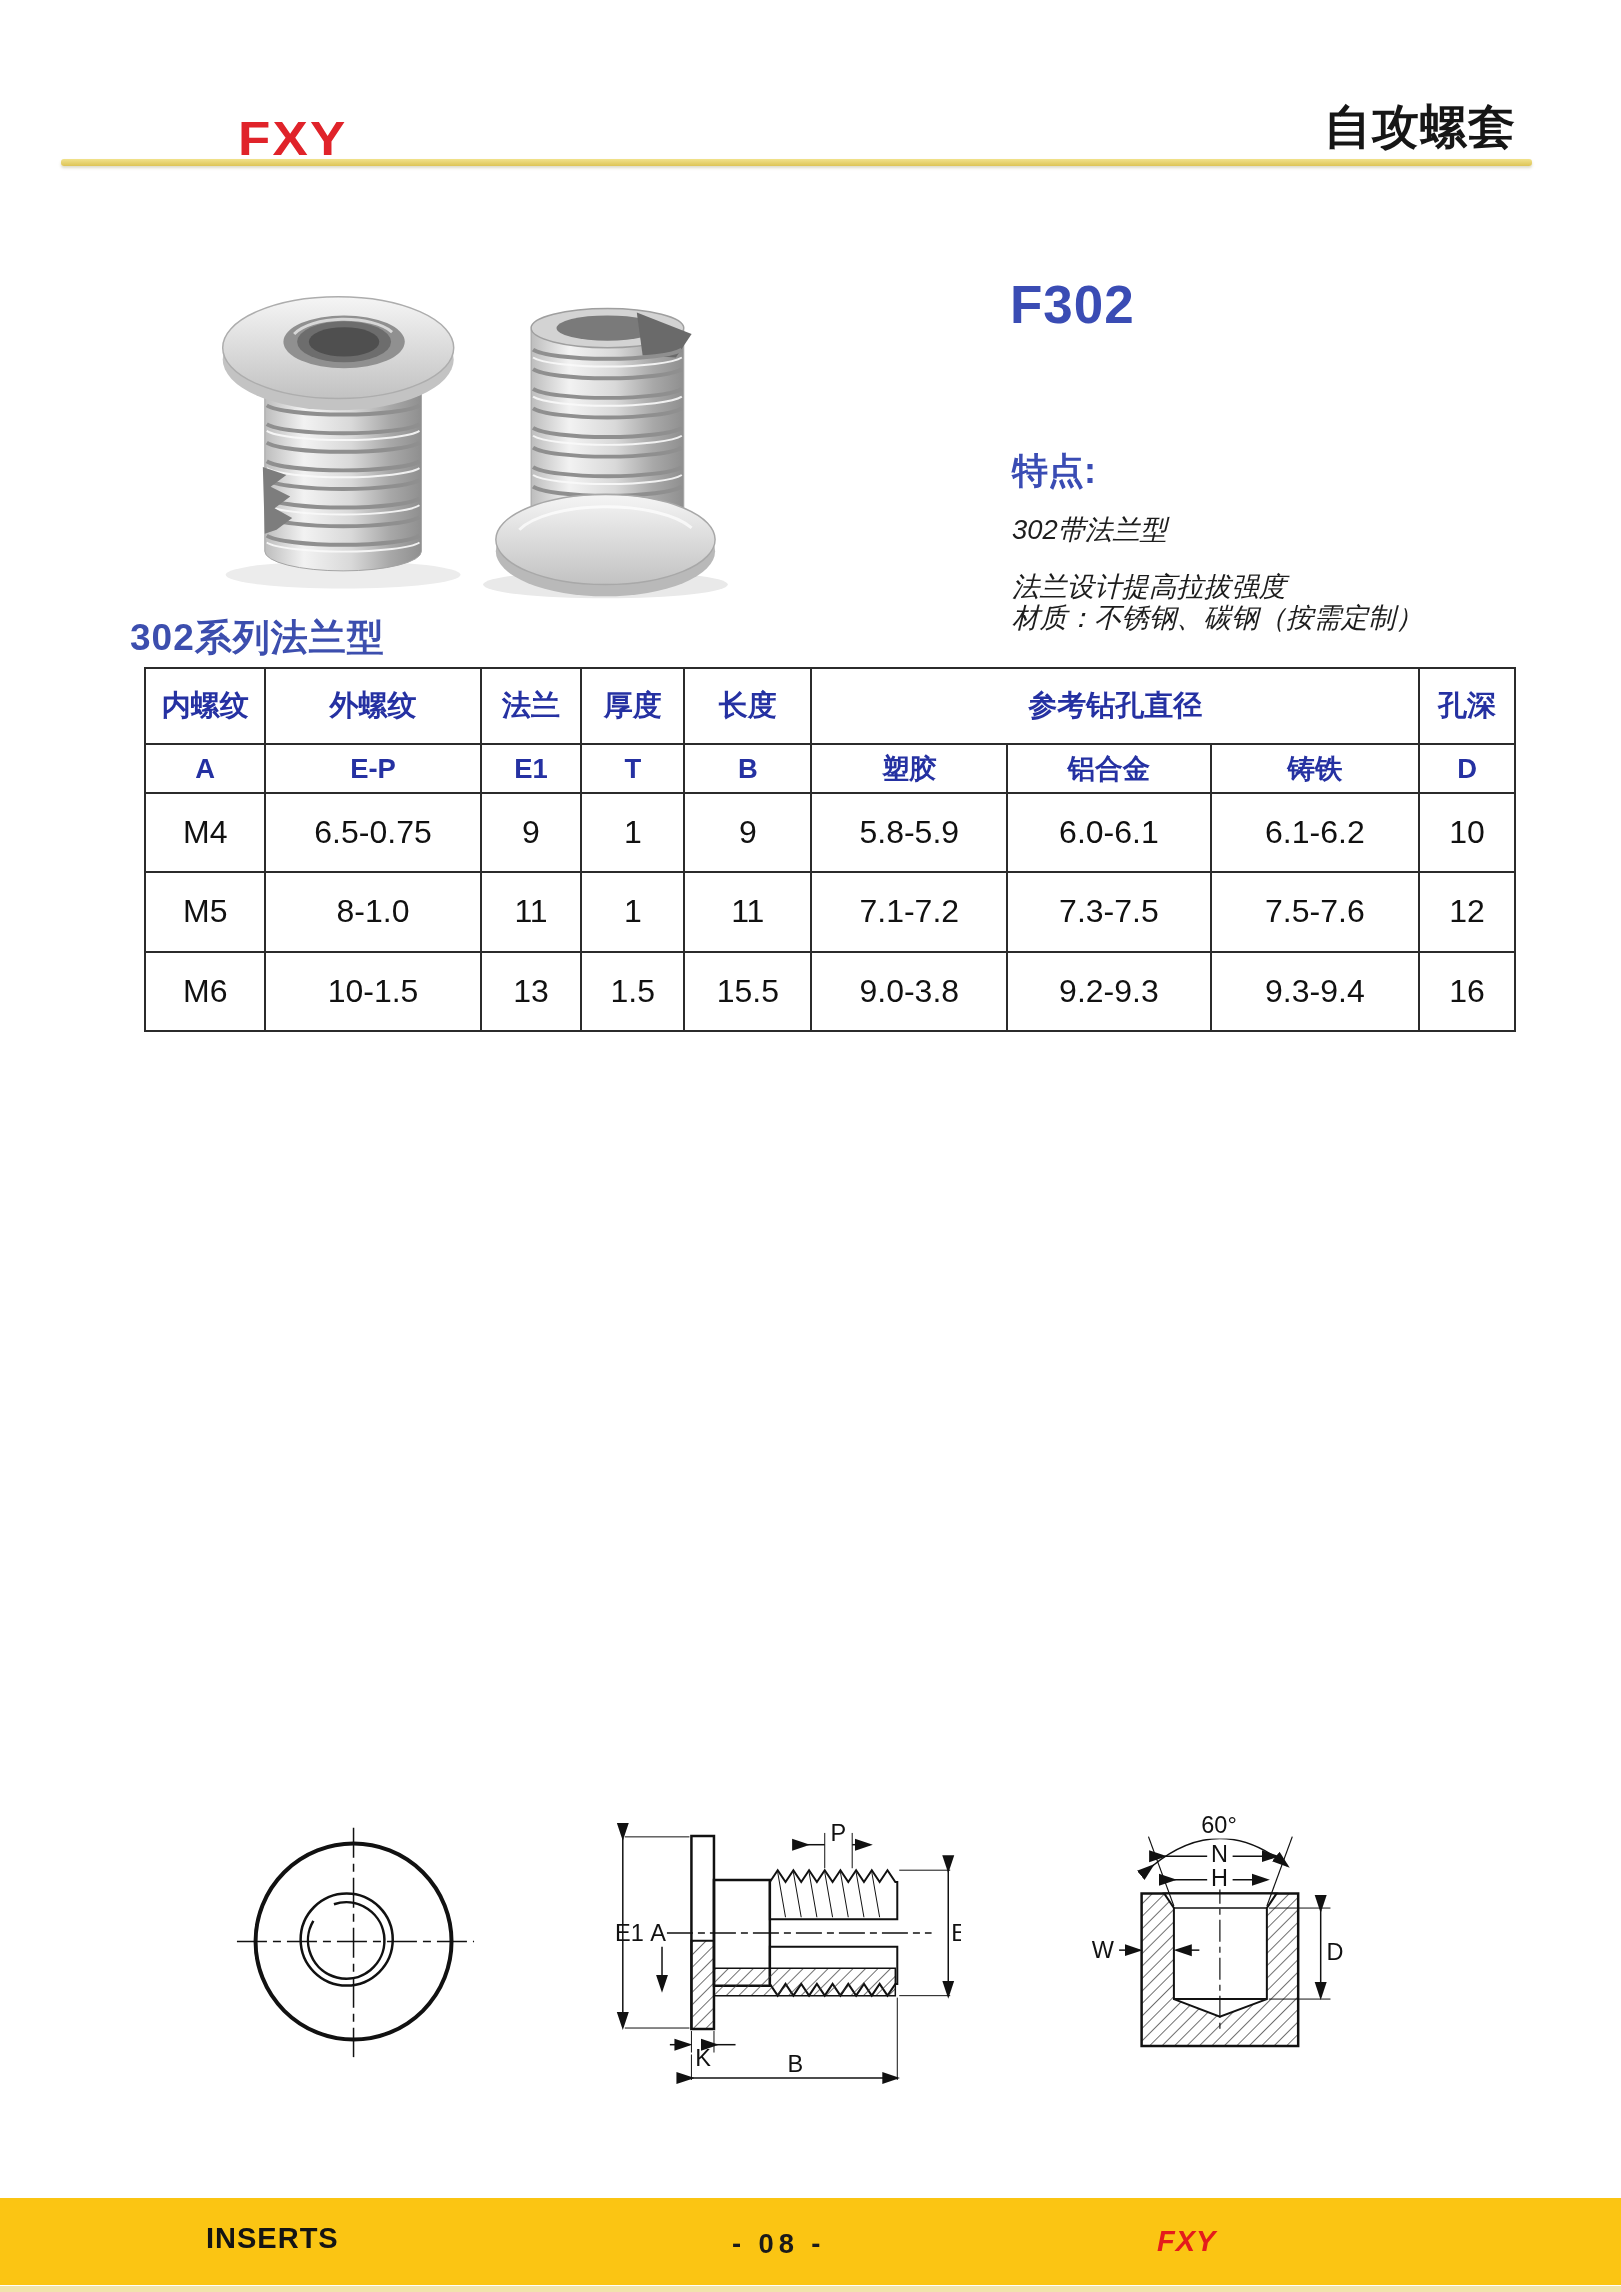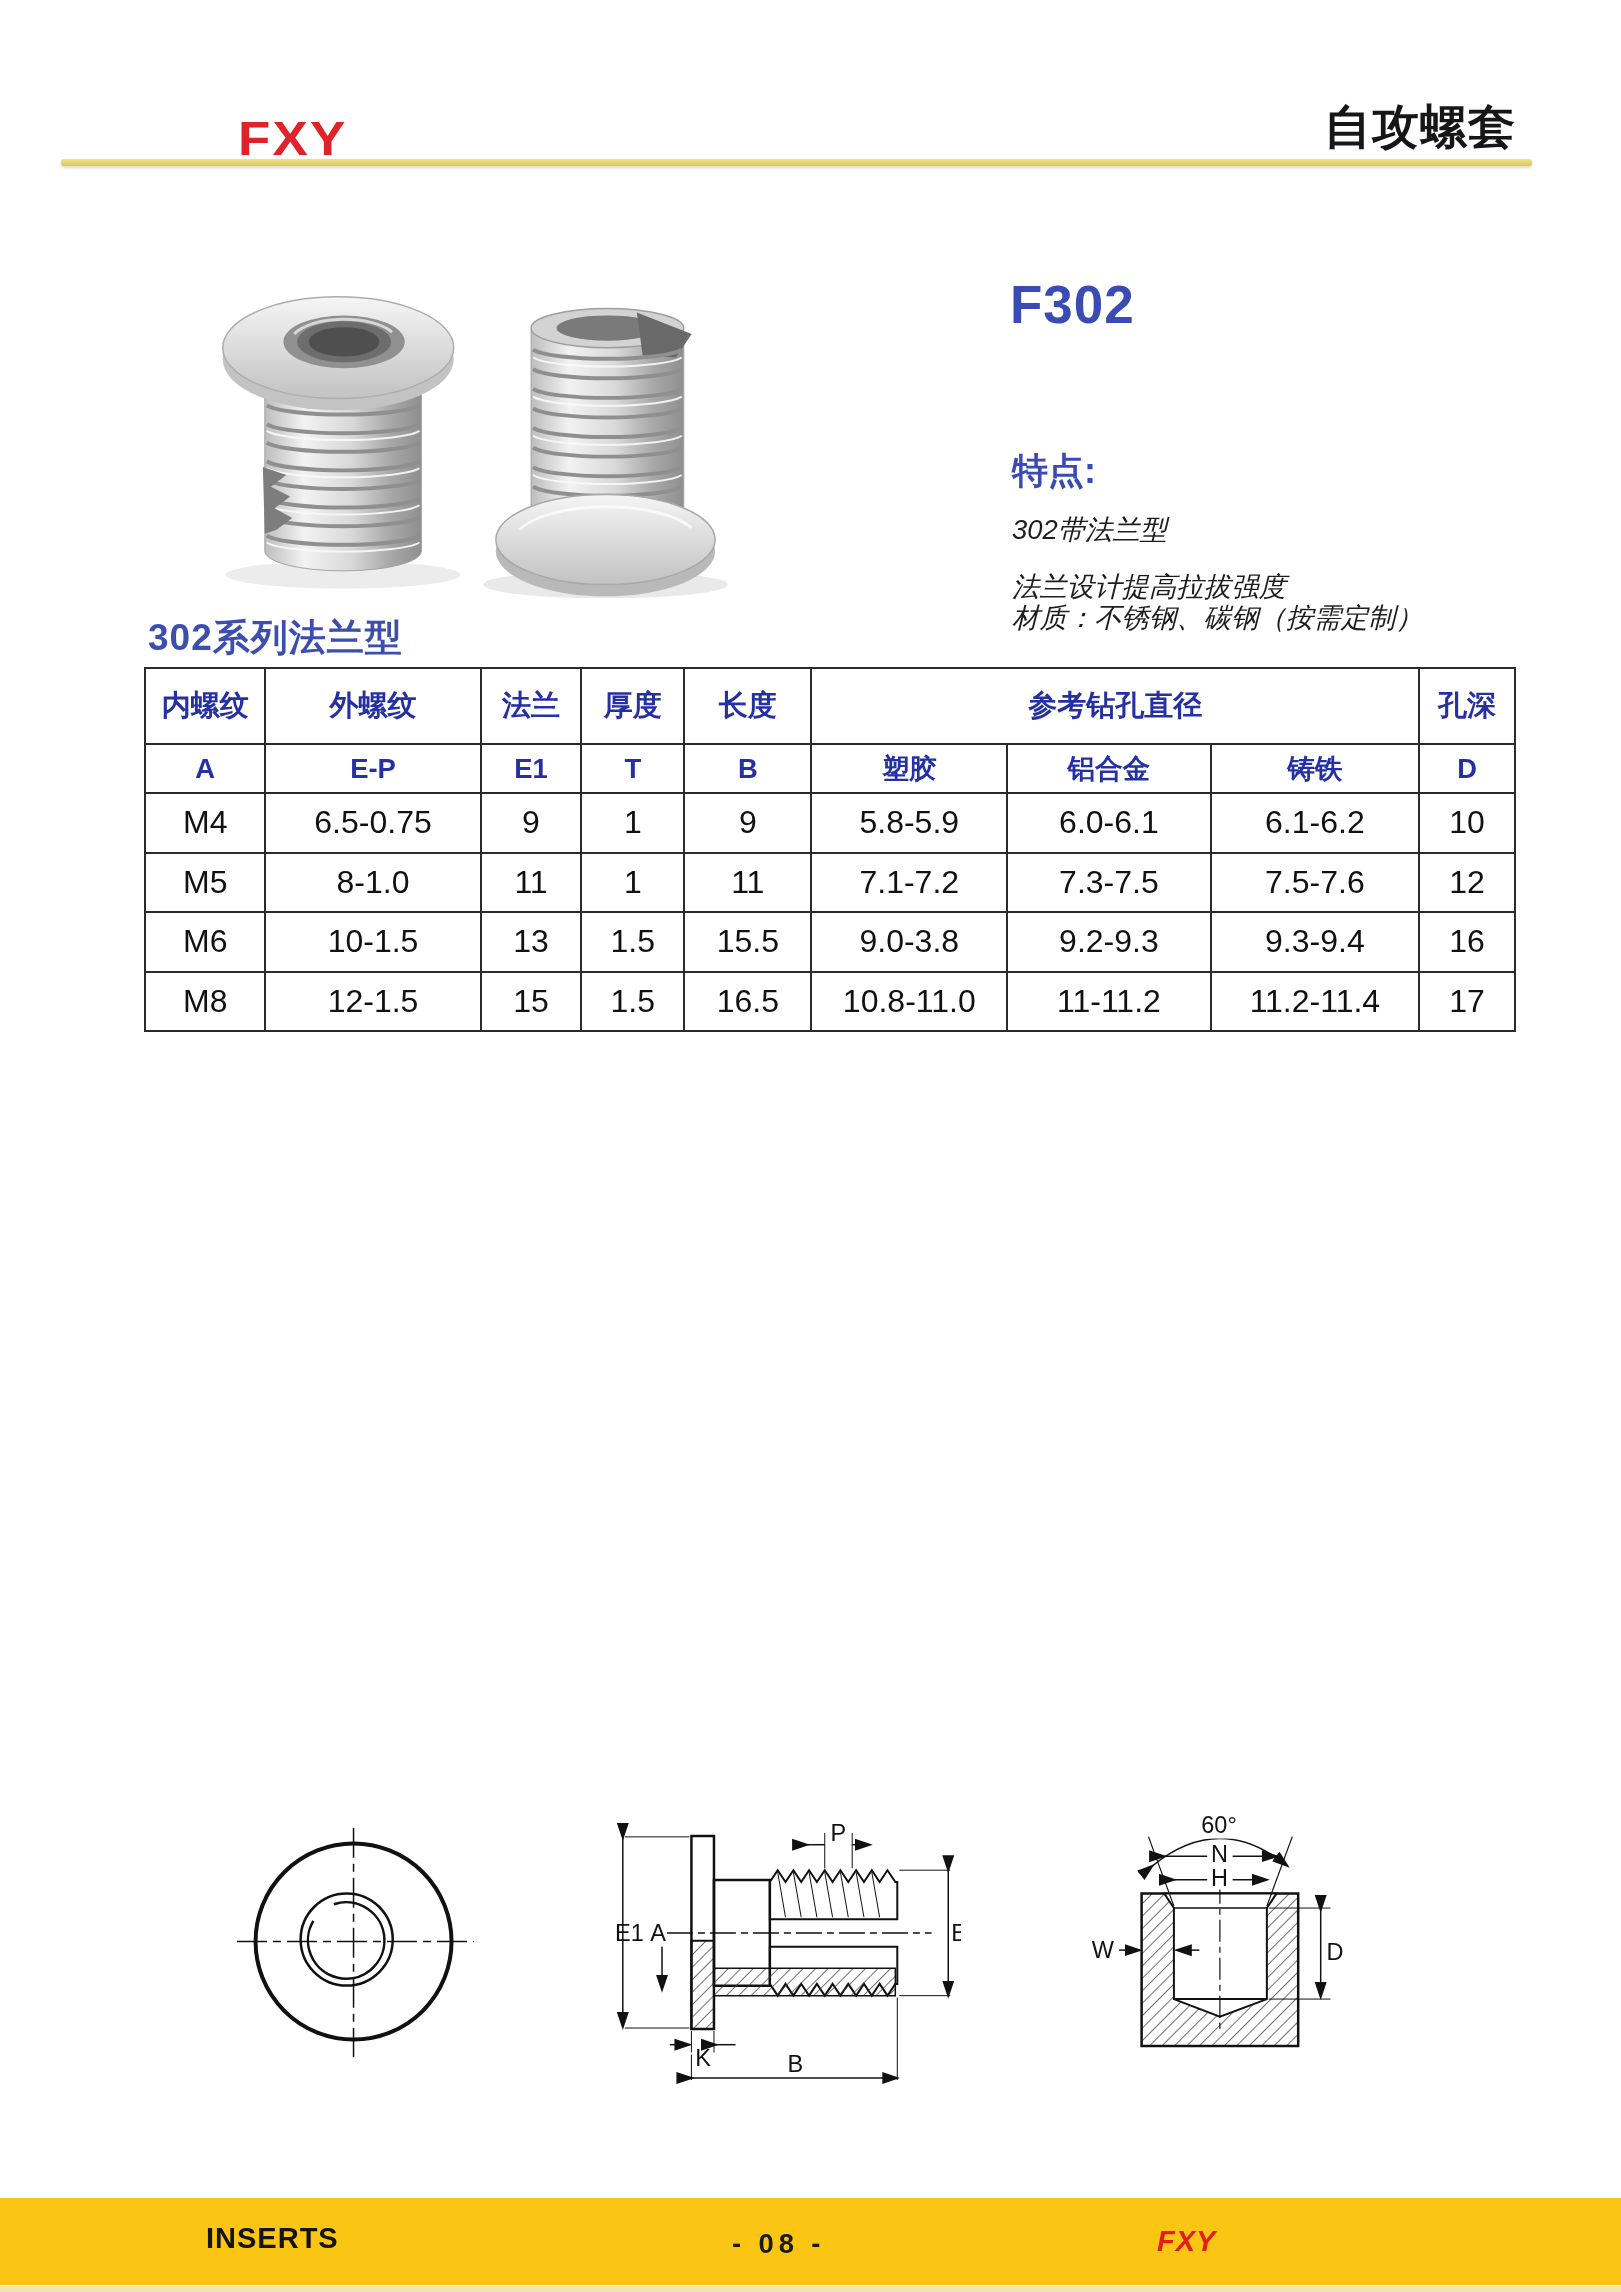--- a/index.html
+++ b/index.html
@@ -13,21 +13,21 @@
   .page-title{right:105px;top:96px;font-size:47px;font-weight:700;color:#161616;letter-spacing:1px;}
   .gold-rule{left:61px;top:159px;width:1471px;height:6.9px;border-radius:2.9px;
              background:linear-gradient(#f1e28c,#ddc456);box-shadow:0 2px 2.9px rgba(120,110,40,.25);}
 
   
   .model{left:1010px;top:274px;font-size:53px;font-weight:800;color:#3a4cb4;letter-spacing:1px;}
   .feat-title{left:1012px;top:447px;font-size:36px;font-weight:800;color:#3a4cb4;}
   .feat-line{left:1012px;font-size:27.4px;color:#1d1d1d;font-style:italic;}
   .f1{top:512px;} .f2{top:569px;} .f3{top:600px;}
 
-  .section-title{left:148px;top:613px;font-size:37px;font-weight:800;color:#3c4eae;letter-spacing:1px;}
+  .section-title{left:130px;top:613px;font-size:37px;font-weight:800;color:#3c4eae;letter-spacing:1px;}
 
   
   table.spec{position:absolute;left:144px;top:667px;width:1372px;height:365px;
              border-collapse:collapse;table-layout:fixed;}
   table.spec th,table.spec td{border:2px solid #2b2b2b;text-align:center;vertical-align:middle;
              padding:0;overflow:hidden;white-space:nowrap;}
   table.spec thead tr.hr1{height:76px;}
   table.spec thead tr.hr2{height:49px;}
   table.spec tbody tr{height:47px;}
   table.spec th{color:#2531a2;font-weight:700;font-size:29px;}
@@ -200,31 +200,20 @@
         <td>M6</td>
         <td>10-1.5</td>
         <td>13</td>
         <td>1.5</td>
         <td>15.5</td>
         <td>9.0-3.8</td>
         <td>9.2-9.3</td>
         <td>9.3-9.4</td>
         <td>16</td>
       </tr>
-      <tr>
-        <td>M8</td>
-        <td>12-1.5</td>
-        <td>15</td>
-        <td>1.5</td>
-        <td>16.5</td>
-        <td>10.8-11.0</td>
-        <td>11-11.2</td>
-        <td>11.2-11.4</td>
-        <td>17</td>
-      </tr>
     </tbody>
   </table>
 
   <svg class="abs drawing" style="left:230px;top:1821px;" width="251" height="243" viewBox="0 0 256 248">
     <circle cx="126" cy="123" r="100" fill="none" stroke="#111" stroke-width="4"></circle>
     <circle cx="119" cy="121" r="47" fill="none" stroke="#111" stroke-width="2.5"></circle>
     <path d="M 85,102 A 39 39 0 1 0 106,85" fill="none" stroke="#111" stroke-width="2.5"></path>
     <line x1="7" y1="123" x2="249" y2="123" stroke="#111" stroke-width="1.5" stroke-dasharray="30 6 8 6"></line>
     <line x1="126" y1="7" x2="126" y2="241" stroke="#111" stroke-width="1.5" stroke-dasharray="30 6 8 6"></line>
   </svg>

